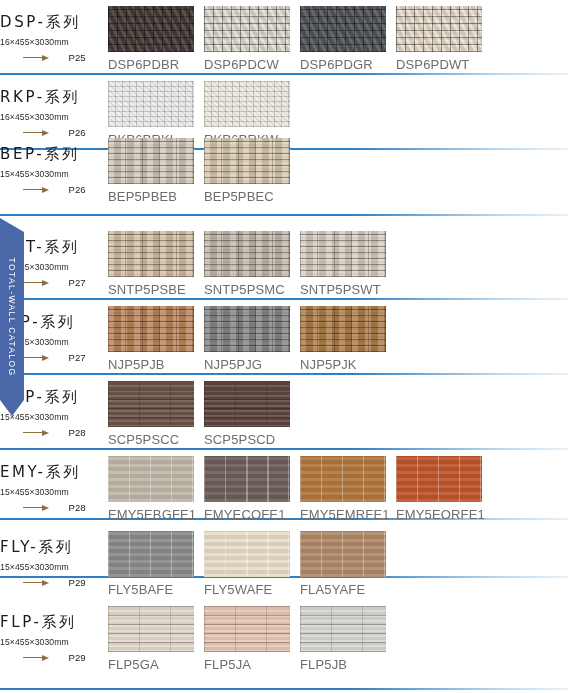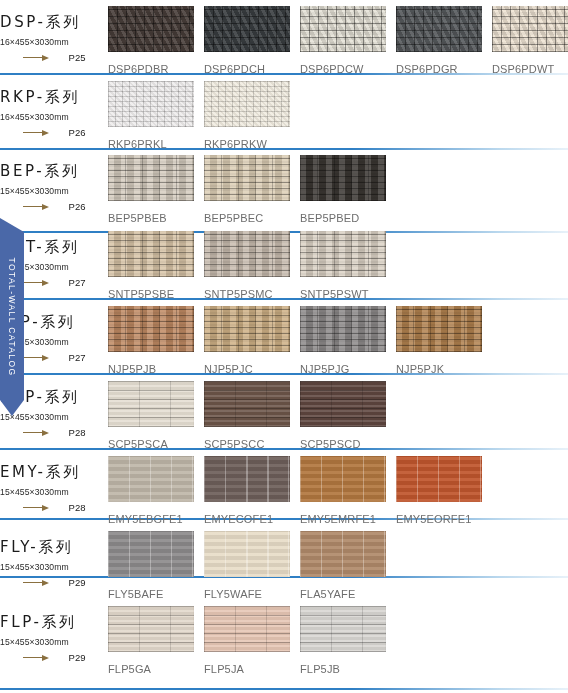--- a/index.html
+++ b/index.html
@@ -106,22 +106,22 @@
     padding-top: 6px;
   }
   .swatch { width: 86px; }
   .tile {
     width: 86px; height: 46px;
     background-color: #ccc;
     background-blend-mode: multiply, normal, normal;
     box-shadow: inset 0 0 0 0.5px rgba(0,0,0,.06);
   }
   .code {
-    margin-top: 11px;
-    font-size: 11px;
+    margin-top: 5px;
+    font-size: 13px;
     color: #6d6d6d;
     letter-spacing: .15px;
     white-space: nowrap;
     font-family: "Liberation Sans", sans-serif;
   }
   
   .tex-mosaic {
     background-image:
       repeating-linear-gradient(90deg, rgba(0,0,0,.38) 0 1px, rgba(0,0,0,0) 1px 9px),
       repeating-linear-gradient(0deg, rgba(0,0,0,.38) 0 1px, rgba(0,0,0,0) 1px 7px),
@@ -177,24 +177,20 @@
               <span class="arrow"></span>
               <span>P25</span>
             </div>
           </div>
           <div class="swatches">
             <div class="swatch">
               <div class="tile tex-mosaic" style="background-color: rgb(74, 63, 59);"></div>
               <div class="code">DSP6PDBR</div>
             </div>
             <div class="swatch">
-              <div class="tile tex-mosaic" style="background-color: rgb(59, 63, 66);"></div>
-              <div class="code">DSP6PDCH</div>
-            </div>
-            <div class="swatch">
               <div class="tile tex-mosaic" style="background-color: rgb(230, 227, 216);"></div>
               <div class="code">DSP6PDCW</div>
             </div>
             <div class="swatch">
               <div class="tile tex-mosaic" style="background-color: rgb(87, 91, 94);"></div>
               <div class="code">DSP6PDGR</div>
             </div>
             <div class="swatch">
               <div class="tile tex-mosaic" style="background-color: rgb(239, 228, 212);"></div>
               <div class="code">DSP6PDWT</div>
@@ -217,43 +213,39 @@
               <div class="tile tex-weave" style="background-color: rgb(236, 234, 234);"></div>
               <div class="code">RKP6PRKL</div>
             </div>
             <div class="swatch">
               <div class="tile tex-weave" style="background-color: rgb(238, 233, 221);"></div>
               <div class="code">RKP6PRKW</div>
             </div>
           </div>
         </div>
       </div>
-      <div class="row" style="top: 149px; height: 84px;">
+      <div class="row" style="top: 132px; height: 84px;">
         <div class="row-inner">
           <div class="series-block">
             <div class="series-name">BEP-系列</div>
             <div class="series-size">15×455×3030mm</div>
             <div class="series-page">
               <span class="arrow"></span>
               <span>P26</span>
             </div>
           </div>
           <div class="swatches">
             <div class="swatch">
               <div class="tile tex-ledge" style="background-color: rgb(214, 205, 192);"></div>
               <div class="code">BEP5PBEB</div>
             </div>
             <div class="swatch">
               <div class="tile tex-ledge" style="background-color: rgb(221, 207, 182);"></div>
               <div class="code">BEP5PBEC</div>
             </div>
-            <div class="swatch">
-              <div class="tile tex-ledge" style="background-color: rgb(59, 55, 51);"></div>
-              <div class="code">BEP5PBED</div>
-            </div>
           </div>
         </div>
       </div>
       <div class="row" style="top: 225px; height: 75px;">
         <div class="row-inner">
           <div class="series-block">
             <div class="series-name">SNT-系列</div>
             <div class="series-size">15×455×3030mm</div>
             <div class="series-page">
               <span class="arrow"></span>
@@ -285,24 +277,20 @@
               <span class="arrow"></span>
               <span>P27</span>
             </div>
           </div>
           <div class="swatches">
             <div class="swatch">
               <div class="tile tex-ledge" style="background-color: rgb(192, 138, 99);"></div>
               <div class="code">NJP5PJB</div>
             </div>
             <div class="swatch">
-              <div class="tile tex-ledge" style="background-color: rgb(207, 177, 134);"></div>
-              <div class="code">NJP5PJC</div>
-            </div>
-            <div class="swatch">
               <div class="tile tex-ledge" style="background-color: rgb(141, 138, 138);"></div>
               <div class="code">NJP5PJG</div>
             </div>
             <div class="swatch">
               <div class="tile tex-ledge" style="background-color: rgb(178, 130, 79);"></div>
               <div class="code">NJP5PJK</div>
             </div>
           </div>
         </div>
       </div>
@@ -311,24 +299,20 @@
           <div class="series-block">
             <div class="series-name">SCP-系列</div>
             <div class="series-size">15×455×3030mm</div>
             <div class="series-page">
               <span class="arrow"></span>
               <span>P28</span>
             </div>
           </div>
           <div class="swatches">
             <div class="swatch">
-              <div class="tile tex-plank" style="background-color: rgb(229, 222, 210);"></div>
-              <div class="code">SCP5PSCA</div>
-            </div>
-            <div class="swatch">
               <div class="tile tex-plank" style="background-color: rgb(107, 84, 72);"></div>
               <div class="code">SCP5PSCC</div>
             </div>
             <div class="swatch">
               <div class="tile tex-plank" style="background-color: rgb(93, 69, 62);"></div>
               <div class="code">SCP5PSCD</div>
             </div>
           </div>
         </div>
       </div>

